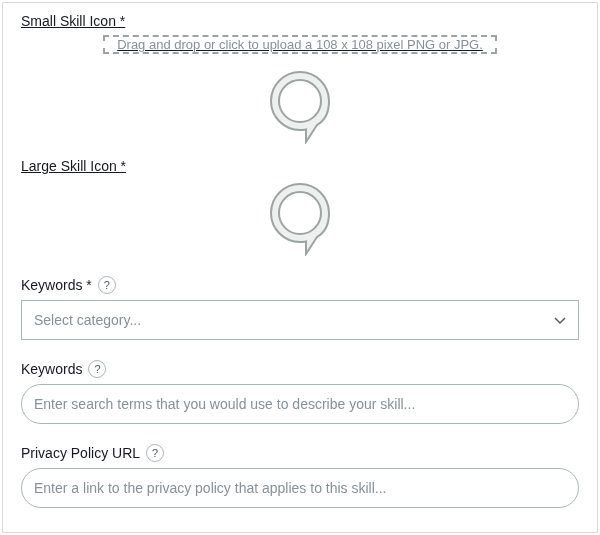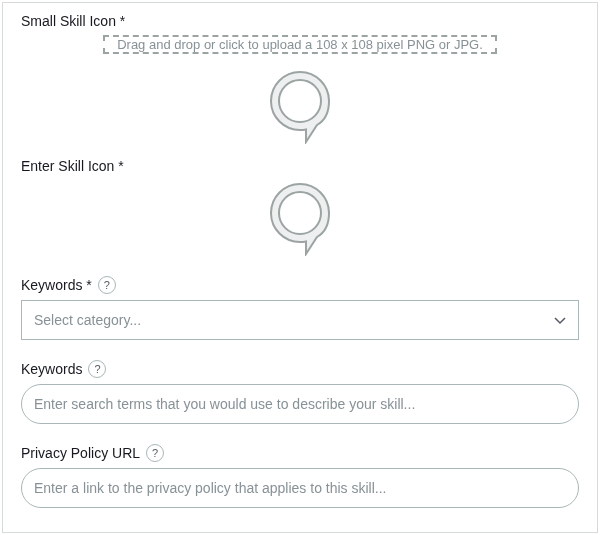--- a/index.html
+++ b/index.html
@@ -12,20 +12,21 @@
     background: #fff;
   }
   .panel {
     border: 1px solid #d5dbdb;
     padding: 10px 18px 20px 18px;
     width: 596px;
     height: 531px;
   }
   .field-row {
     margin-bottom: 6px;
+    text-decoration: underline;
   }
   .label {
     font-size: 14px;
     color: #16191f;
     margin-bottom: 6px;
     display: flex;
     align-items: center;
     gap: 6px;
   }
   .upload-row {
@@ -109,21 +110,21 @@
       <div class="preview">
         <svg class="speech-icon" viewBox="0 0 66 76">
           <path d="M33 4 C17 4 4 17 4 33 C4 49 17 62 33 62 C35 62 37 61.8 39 61.4 L39 74 L50 57 C59 52 62 43 62 33 C62 17 49 4 33 4 Z" fill="#eef0f0" stroke="#9ba3a3" stroke-width="2"></path>
           <circle cx="33" cy="33" r="21" fill="#ffffff" stroke="#9ba3a3" stroke-width="2"></circle>
         </svg>
       </div>
     </div>
   </div>
 
   <div class="field-row">
-    <div class="label">Enter Skill Icon *</div>
+    <div class="label">Large Skill Icon *</div>
     <div class="upload-row">
       <div class="preview">
         <svg class="speech-icon" viewBox="0 0 66 76">
           <path d="M33 4 C17 4 4 17 4 33 C4 49 17 62 33 62 C35 62 37 61.8 39 61.4 L39 74 L50 57 C59 52 62 43 62 33 C62 17 49 4 33 4 Z" fill="#eef0f0" stroke="#9ba3a3" stroke-width="2"></path>
           <circle cx="33" cy="33" r="21" fill="#ffffff" stroke="#9ba3a3" stroke-width="2"></circle>
         </svg>
       </div>
     </div>
   </div>
 

